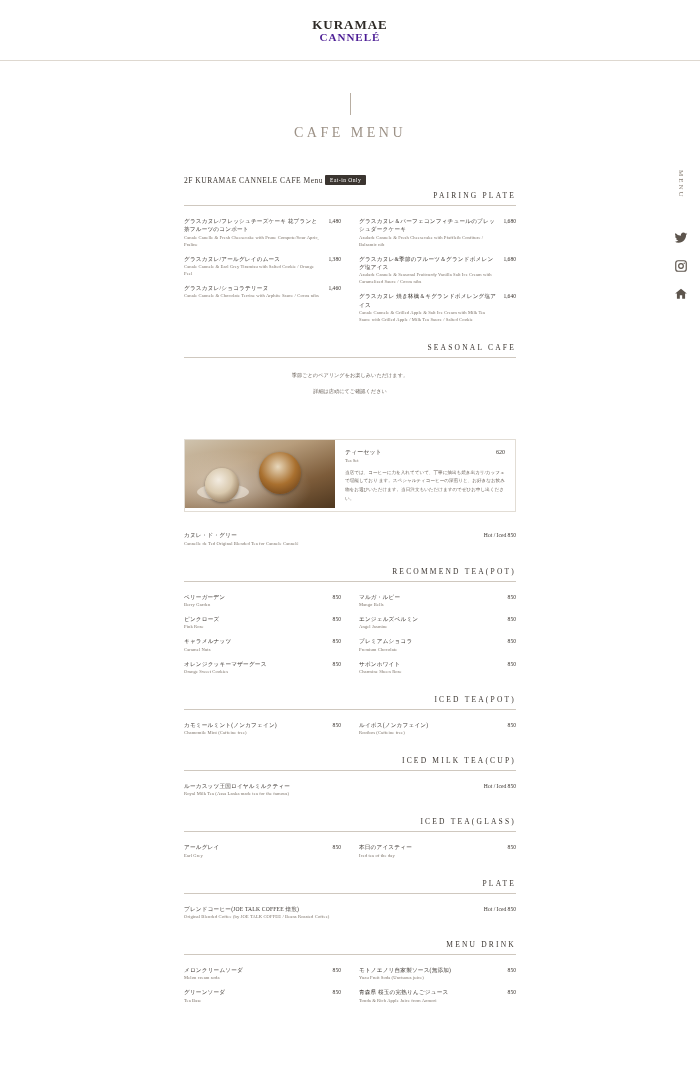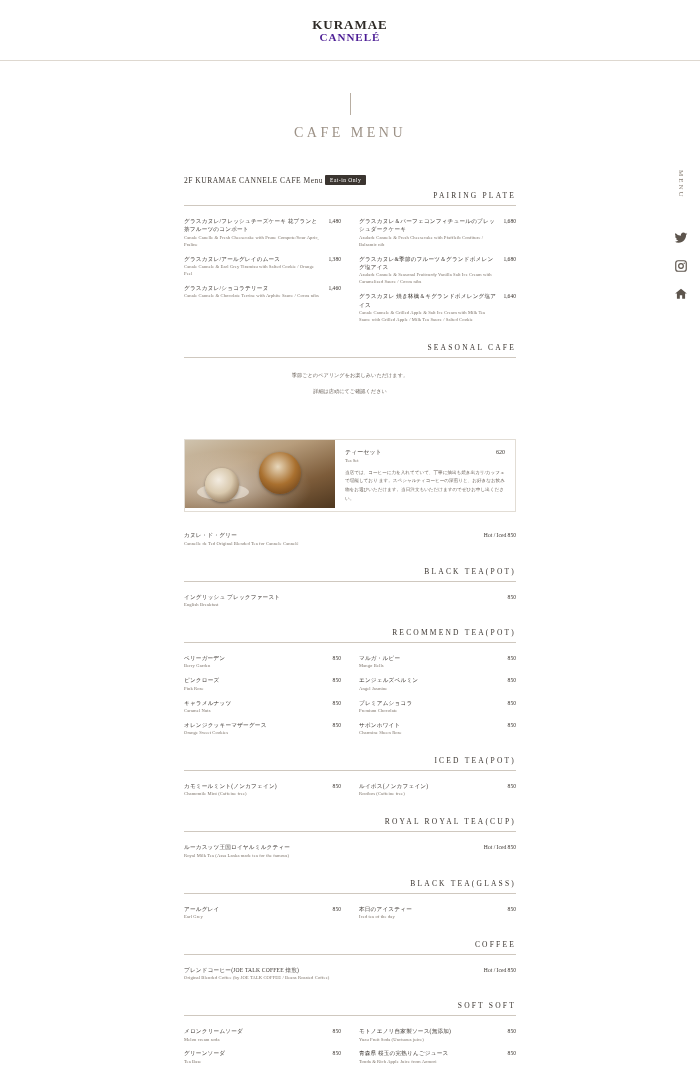--- a/index.html
+++ b/index.html
@@ -344,30 +344,20 @@
   <div class="block">
     <div class="item">
       <div class="item-texts">
         <div class="item-jp">カヌレ・ド・グリー</div>
         <div class="item-en">Cannelle de Ted Original Blended Tea for Cannele Cannelé</div>
       </div>
       <div class="item-price wide">Hot / Iced  850</div>
     </div>
   </div>
 
-  <div class="block">
-    <div class="section-label">BLACK TEA(POT)</div>
-    <div class="item">
-      <div class="item-texts">
-        <div class="item-jp">イングリッシュ ブレックファースト</div>
-        <div class="item-en">English Breakfast</div>
-      </div>
-      <div class="item-price wide">850</div>
-    </div>
-  </div>
 
   <div class="block">
     <div class="section-label">RECOMMEND TEA(POT)</div>
     <div class="cols">
       <div class="col">
         <div class="item">
           <div class="item-texts">
             <div class="item-jp">ベリーガーデン</div>
             <div class="item-en">Berry Garden</div>
           </div>
@@ -446,32 +436,32 @@
             <div class="item-jp">ルイボス(ノンカフェイン)</div>
             <div class="item-en">Rooibos (Caffeine free)</div>
           </div>
           <div class="item-price">850</div>
         </div>
       </div>
     </div>
   </div>
 
   <div class="block">
-    <div class="section-label">ROYAL ROYAL TEA(CUP)</div>
+    <div class="section-label">ICED MILK TEA(CUP)</div>
     <div class="item">
       <div class="item-texts">
         <div class="item-jp">ルーカスッツ王国ロイヤルミルクティー</div>
         <div class="item-en">Royal Milk Tea (Assa Lanka made tea for the famous)</div>
       </div>
       <div class="item-price wide">Hot / Iced  850</div>
     </div>
   </div>
 
   <div class="block">
-    <div class="section-label">BLACK TEA(GLASS)</div>
+    <div class="section-label">ICED TEA(GLASS)</div>
     <div class="cols">
       <div class="col">
         <div class="item">
           <div class="item-texts">
             <div class="item-jp">アールグレイ</div>
             <div class="item-en">Earl Grey</div>
           </div>
           <div class="item-price">850</div>
         </div>
       </div>
@@ -481,32 +471,32 @@
             <div class="item-jp">本日のアイスティー</div>
             <div class="item-en">Iced tea of the day</div>
           </div>
           <div class="item-price">850</div>
         </div>
       </div>
     </div>
   </div>
 
   <div class="block">
-    <div class="section-label">COFFEE</div>
+    <div class="section-label">PLATE</div>
     <div class="item">
       <div class="item-texts">
         <div class="item-jp">ブレンドコーヒー(JOE TALK COFFEE 焙煎)</div>
         <div class="item-en">Original Blended Coffee (by JOE TALK COFFEE / Beans Roasted Coffee)</div>
       </div>
       <div class="item-price wide">Hot / Iced  850</div>
     </div>
   </div>
 
   <div class="block">
-    <div class="section-label">SOFT SOFT</div>
+    <div class="section-label">MENU DRINK</div>
     <div class="cols">
       <div class="col">
         <div class="item">
           <div class="item-texts">
             <div class="item-jp">メロンクリームソーダ</div>
             <div class="item-en">Melon cream soda</div>
           </div>
           <div class="item-price">850</div>
         </div>
         <div class="item">

